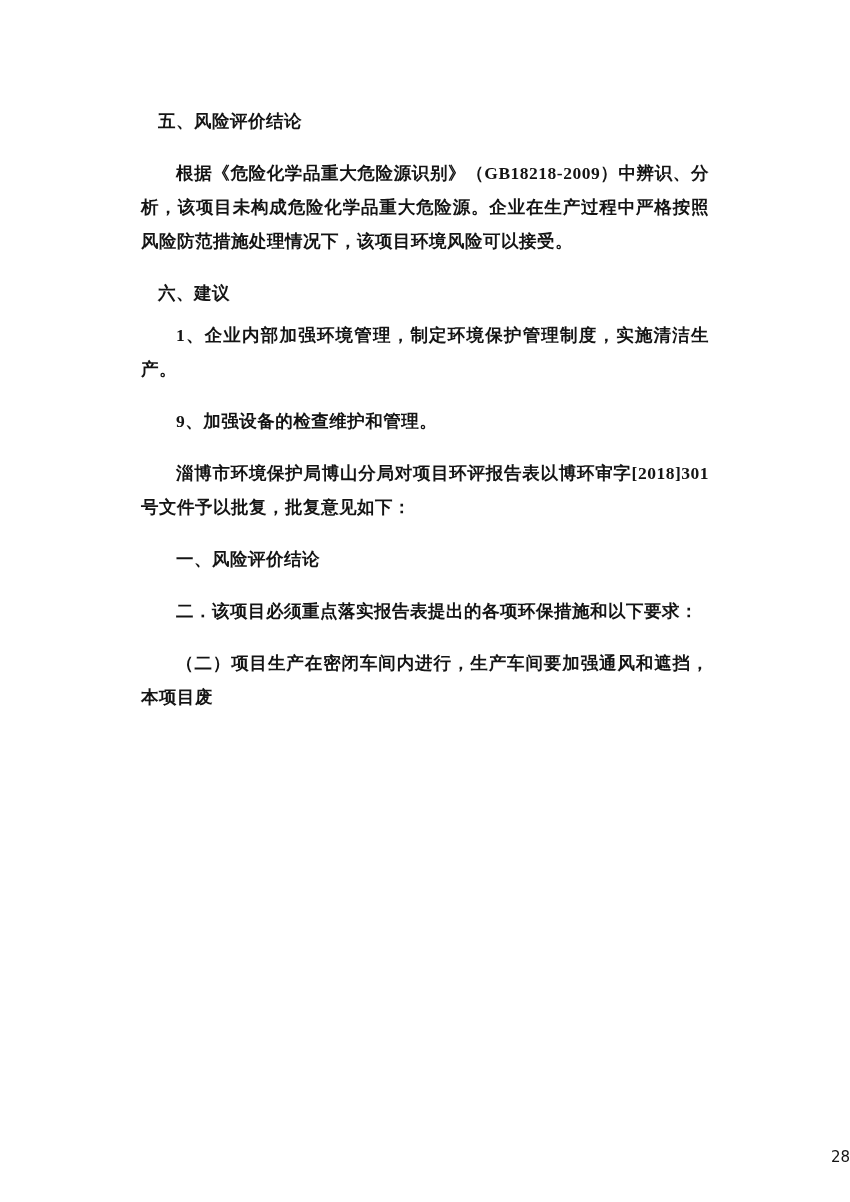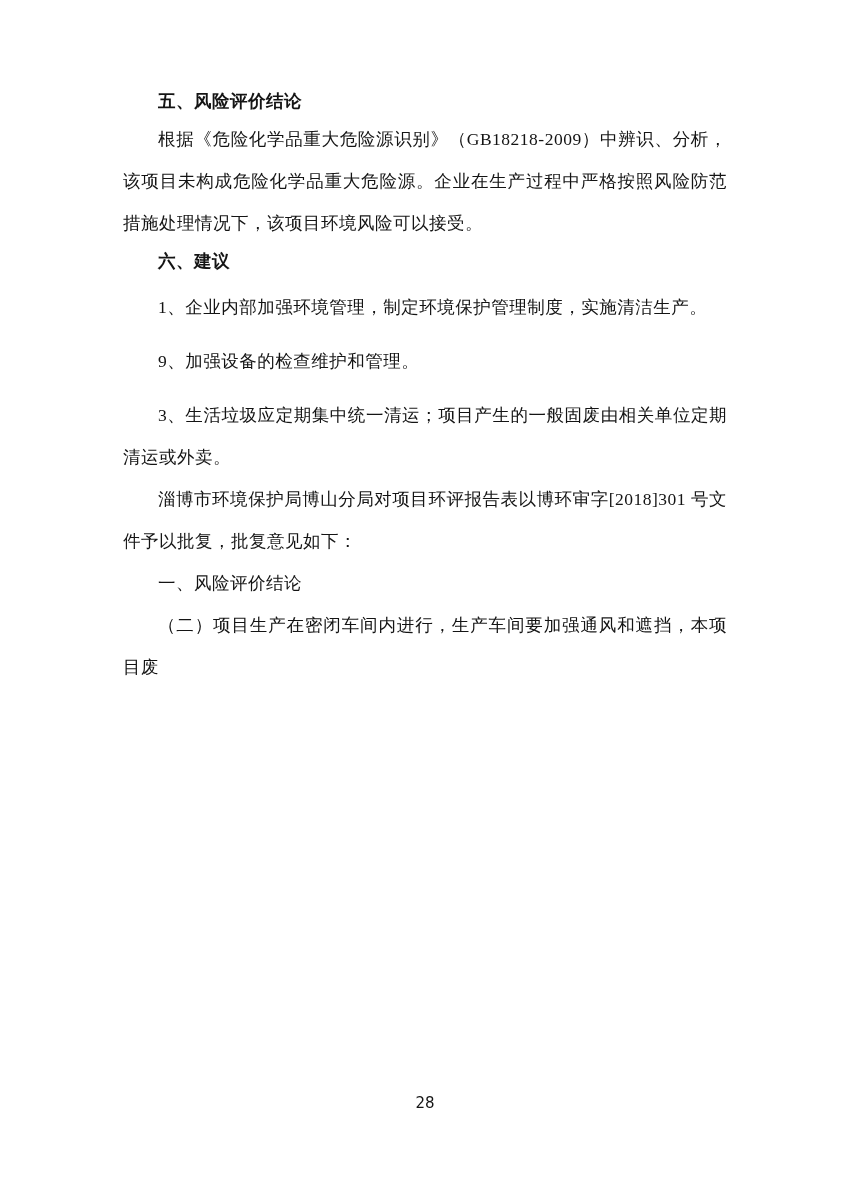--- a/index.html
+++ b/index.html
@@ -11,30 +11,30 @@
     width: 850px;
     height: 1202px;
     position: relative;
     font-family: "Liberation Serif", "DejaVu Serif", serif;
     color: #141414;
     overflow: hidden;
   }
   .page-content {
     position: absolute;
     left: 123px;
-    top: 84px;
+    top: 104px;
     width: 604px;
   }
   .para {
-    margin: 0;
+    margin: 18px;
     font-size: 17.5px;
-    line-height: 42px;
+    line-height: 34px;
     text-align: justify;
     text-indent: 2em;
-    font-weight: normal;
+    font-weight: bold;
     letter-spacing: 0.5px;
   }
   .bold-heading {
     margin: 0;
     font-size: 17.5px;
     line-height: 34px;
     font-weight: bold;
     text-indent: 2em;
     letter-spacing: 0.5px;
   }
@@ -44,37 +44,37 @@
     line-height: 32px;
     font-weight: bold;
     text-indent: 0;
     letter-spacing: 0.5px;
   }
   .gap-sm { margin-top: 8px; }
   .gap-md { margin-top: 12px; }
   .gap-lg { margin-top: 14px; }
   .page-footer {
     position: absolute;
-    top: 1094px;
+    top: 1148px;
     left: 0;
     width: 850px;
-    text-align: center;
+    text-align: right;
     font-family: "DejaVu Sans", "Liberation Sans", sans-serif;
     font-size: 15px;
     color: #141414;
   }
 </style>
 </head>
 <body>
 
 <div class="page-content">
   <h3 class="bold-heading">五、风险评价结论</h3>
   <p class="para">根据《危险化学品重大危险源识别》（GB18218-2009）中辨识、分析，该项目未构成危险化学品重大危险源。企业在生产过程中严格按照风险防范措施处理情况下，该项目环境风险可以接受。</p>
   <h3 class="bold-heading">六、建议</h3>
   <p class="para gap-sm">1、企业内部加强环境管理，制定环境保护管理制度，实施清洁生产。</p>
   <p class="para gap-md">9、加强设备的检查维护和管理。</p>
-  <p class="para gap-md">3、生活垃圾应定期集中统一清运；项目产生的一般固废由相关单位定期清运或外卖。</p>
   <p class="para">淄博市环境保护局博山分局对项目环评报告表以博环审字[2018]301 号文件予以批复，批复意见如下：</p>
   <p class="para">一、风险评价结论</p>
+  <p class="para">二．该项目必须重点落实报告表提出的各项环保措施和以下要求：</p>
   <p class="para">（二）项目生产在密闭车间内进行，生产车间要加强通风和遮挡，本项目废</p>
 </div>
 
 <div class="page-footer">28</div>
 
 </body></html>

